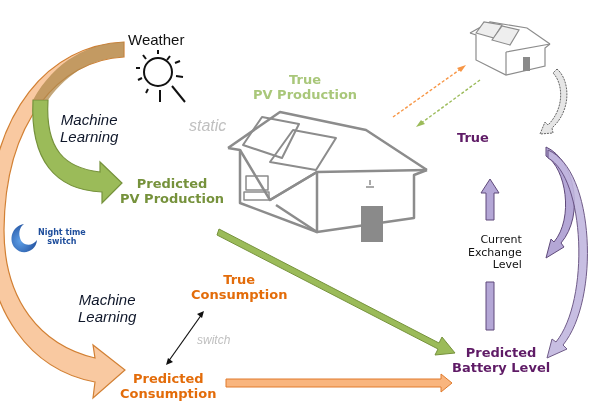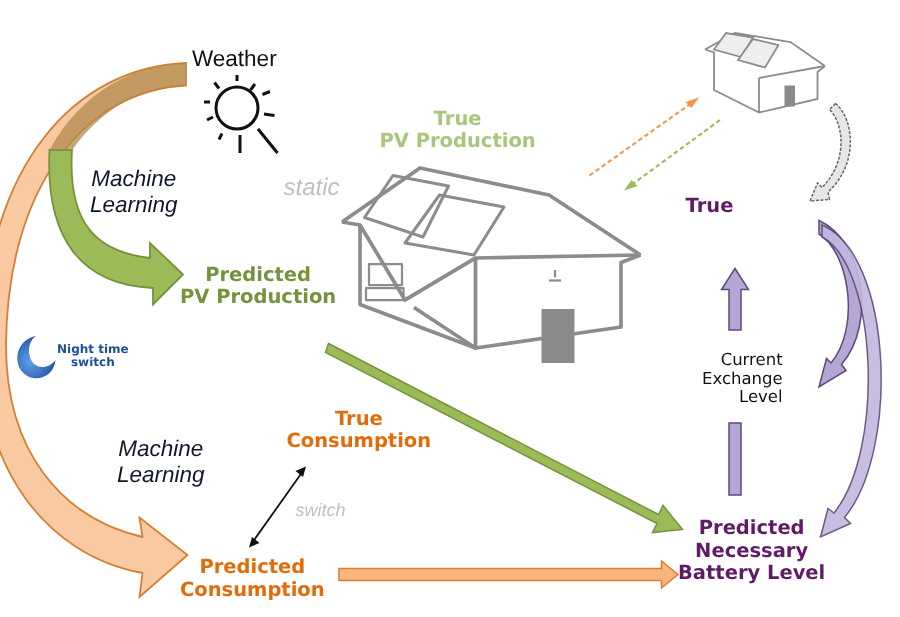--- a/index.html
+++ b/index.html
@@ -144,17 +144,16 @@
   </div>
 
   <div class="lbl" style="left:468px; top:234px; font-size:11px; color:#111; font-family:'DejaVu Sans',sans-serif;text-align:right;">
     <div>Current</div>
     <div>Exchange</div>
     <div>Level</div>
   </div>
 
   <div class="lbl bold purple" style="left:452px; top:346px; font-size:13px;">
     <div>Predicted</div>
-    <div>Necessary</div>
     <div>Battery Level</div>
   </div>
 
 </div>
 
 </body></html>

